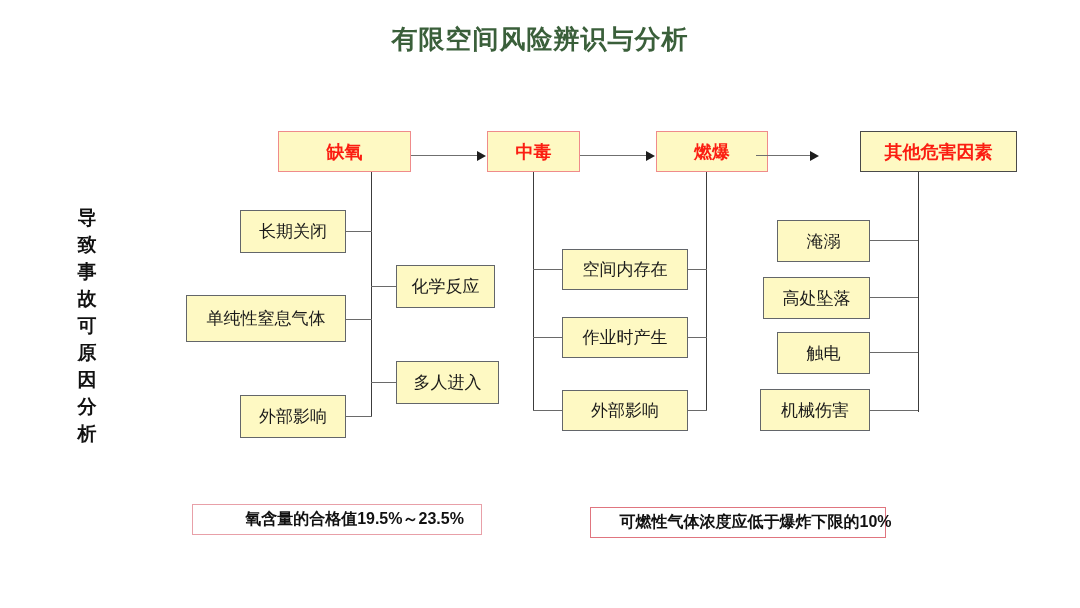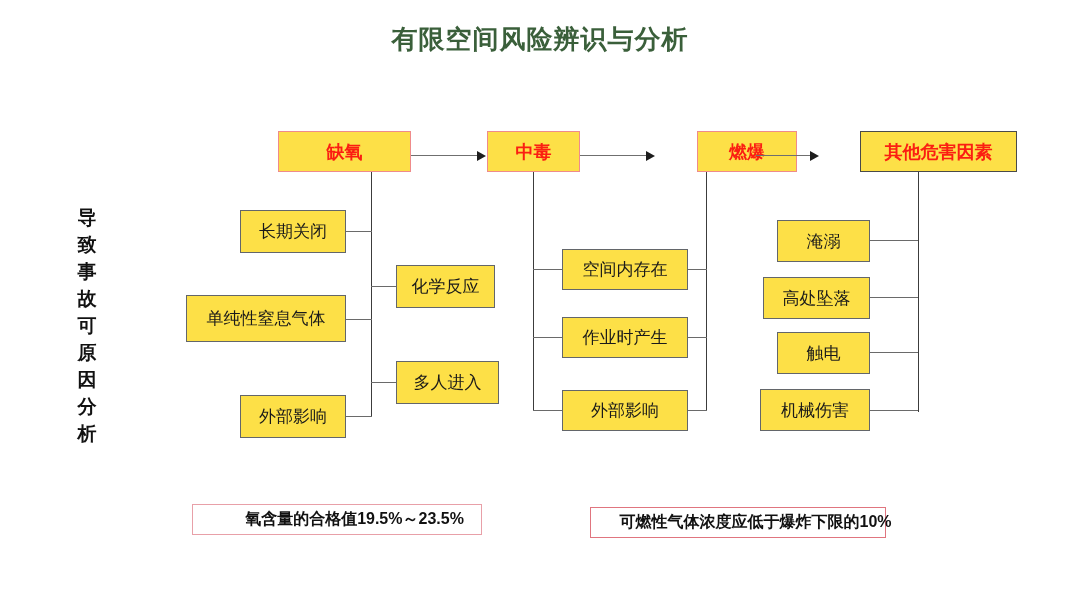--- a/index.html
+++ b/index.html
@@ -49,21 +49,21 @@
     text-align: center;
     letter-spacing: 0px;
   }
   #side-label span { display: block; }
 
   
   .node {
     display: flex;
     align-items: center;
     justify-content: center;
-    background: #fde047;
+    background: #fef9c3;
     font-size: 17px;
     color: #1a1a1a;
     white-space: nowrap;
     font-family: Liberation Mono, monospace;
   }
   .node.gray  { border: 1.3px solid #63666a; }
   .node.redbd { border: 1.6px solid #ef8b8b; }
   .node.darkbd{ border: 1.6px solid #4a4a4a; }
 
   .node.hazard {
@@ -117,21 +117,21 @@
     <span>原</span>
     <span>因</span>
     <span>分</span>
     <span>析</span>
   </div>
 
   <div class="abs node redbd hazard" style="left:278px; top:131px; width:133px; height:41px;">缺氧</div>
 
   <div class="abs node redbd hazard" style="left:487px; top:131px; width:93px; height:41px;">中毒</div>
 
-  <div class="abs node redbd hazard" style="left:656px; top:131px; width:100px; height:41px;margin-left:41px;">燃爆</div>
+  <div class="abs node redbd hazard" style="left:656px; top:131px; width:112px; height:41px;">燃爆</div>
 
   <div class="abs node darkbd hazard" style="left:860px; top:131px; width:157px; height:41px;">其他危害因素</div>
 
   <div class="abs" style="left:411px; top:151px; width:76px; height:10px;">
     <div class="abs arrow-line" style="left:0; top:4px; width:67px;"></div>
     <div class="abs arrow-head" style="left:66px; top:0;"></div>
   </div>
 
   <div class="abs" style="left:580px; top:151px; width:76px; height:10px;">
     <div class="abs arrow-line" style="left:0; top:4px; width:67px;"></div>

